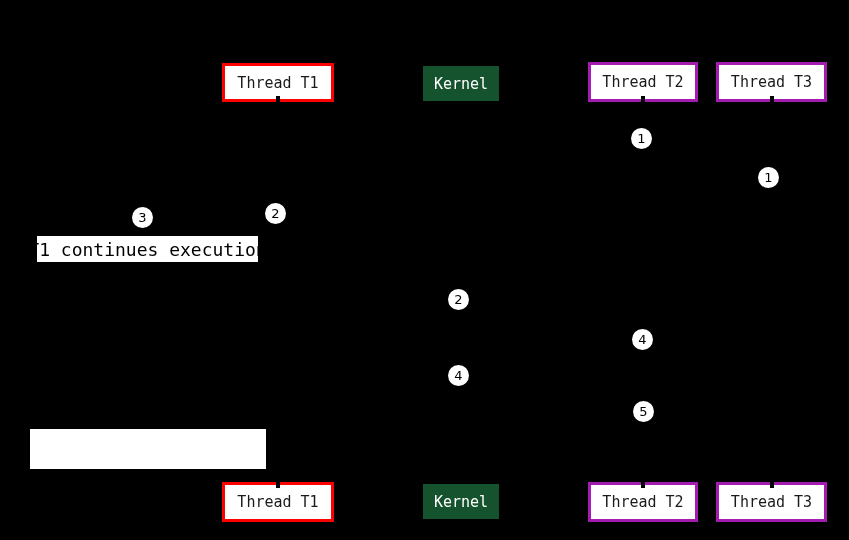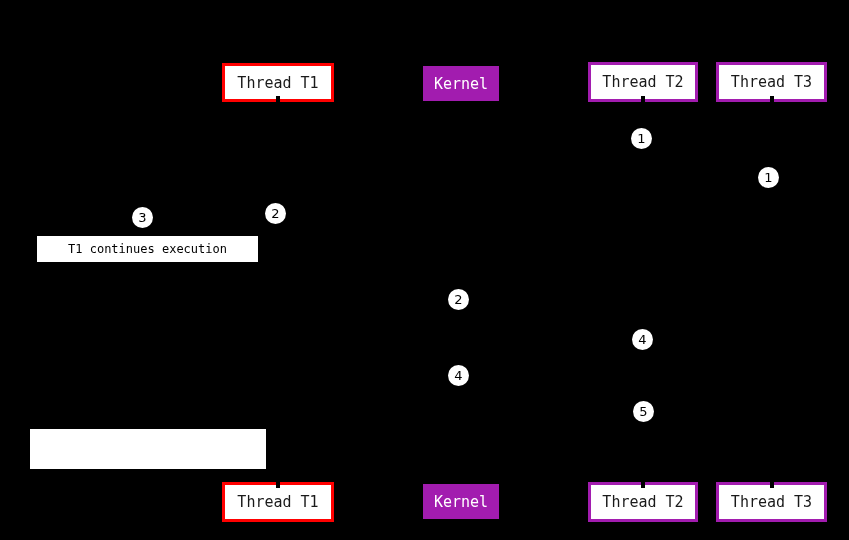--- a/index.html
+++ b/index.html
@@ -23,21 +23,21 @@
     align-items: center;
     justify-content: center;
     font-family: "DejaVu Sans Mono", "Liberation Mono", monospace;
     font-size: 15px;
     color: #1a1a1a;
     white-space: nowrap;
   }
   .border-red { border: 3px solid #ff0000; }
   .border-blue { border: 3px solid #a21caf; }
   .fill-blue {
-    background: #a21caf;
+    background: #14532d;
     color: #ffffff;
     border: none;
   }
   .notch {
     position: absolute;
     left: 50%;
     transform: translateX(-50%);
     width: 4px;
     height: 6px;
     background: #000000;
@@ -57,21 +57,21 @@
     font-family: "DejaVu Sans", "Liberation Sans", sans-serif;
     font-size: 13px;
     line-height: 1;
   }
   .note {
     position: absolute;
     box-sizing: border-box;
     background: #ffffff;
     color: #000000;
     font-family: "DejaVu Sans Mono", "Liberation Mono", monospace;
-    font-size: 12px;
+    font-size: 18px;
     display: flex;
     align-items: center;
     justify-content: center;
     white-space: nowrap;
   }
 </style>
 </head>
 <body>
 
 <div class="stage">

